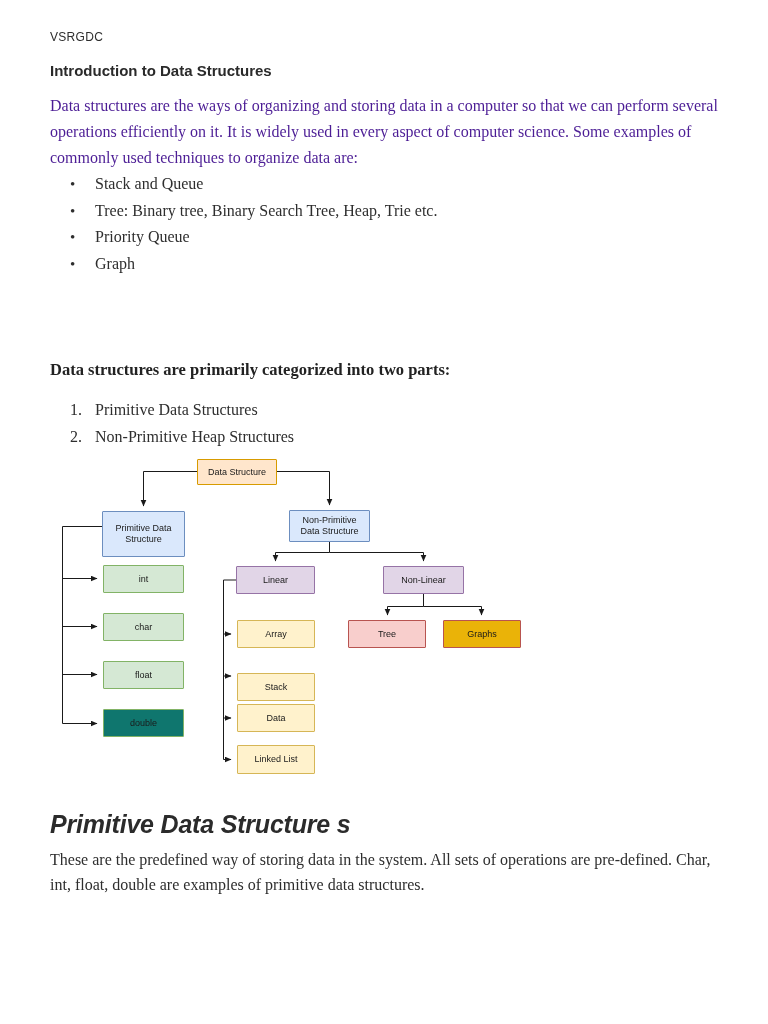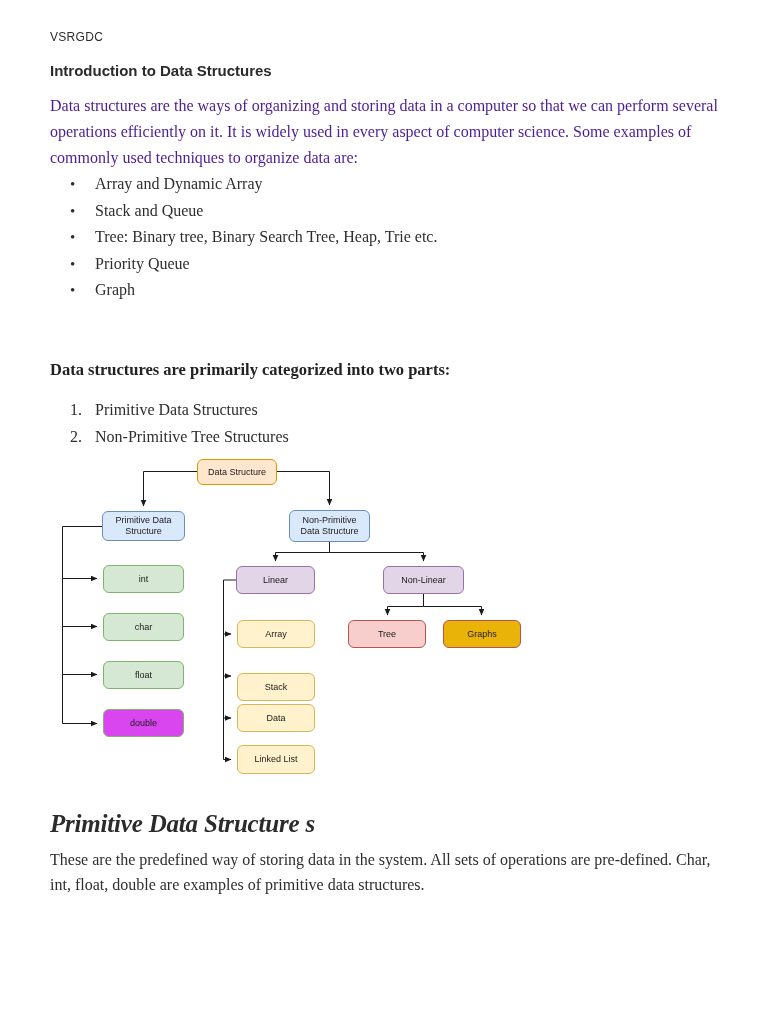--- a/index.html
+++ b/index.html
@@ -46,56 +46,55 @@
   }
   #numbered-list li .num { position:absolute; left:20px; top:0; }
 
   #diagram {
     left:0; top:455px; width:768px; height:330px;
   }
   #diagram svg { position:absolute; left:0; top:0; }
   .dnode {
     position:absolute; box-sizing:border-box;
     display:flex; align-items:center; justify-content:center; text-align:center;
-    border:1px solid #999; border-radius:6px; padding:2px;
+    border:1px solid #999; border-radius:1px; padding:2px;
     font-family:"Liberation Sans", sans-serif; font-size:9px; line-height:11px; color:#1a1a1a;
   }
 
   #primitive-heading {
     left:50px; top:810px;
-    font-family:Liberation Serif, serif; font-size:25px; font-weight:bold; font-style:italic;
+    font-family:Liberation Sans, sans-serif; font-size:25px; font-weight:bold; font-style:italic;
     color:#2b2b2b; letter-spacing:-0.2px;
   }
   #primitive-paragraph {
     left:50px; top:847px; width:668px;
     font-size:16px; line-height:25px; color:#2e2e2e;
   }
 </style>
 </head>
 <body>
 
 <div class="abs" id="site-label">VSRGDC</div>
 
 <h3 class="abs" id="intro-heading" style="margin:0">Introduction to Data Structures</h3>
 
 <p class="abs" id="intro-paragraph" style="margin:0">Data structures are the ways of organizing and storing data in a computer so that we can perform several operations efficiently on it. It is widely used in every aspect of computer science. Some examples of commonly used techniques to organize data are:</p>
 
 <ul class="abs" id="bullet-list">
-    <li>Array and Dynamic Array</li>
     <li>Stack and Queue</li>
     <li>Tree: Binary tree, Binary Search Tree, Heap, Trie etc.</li>
     <li>Priority Queue</li>
     <li>Graph</li>
   </ul>
 
 <div class="abs" id="cat-heading">Data structures are primarily categorized into two parts:</div>
 
 <ol class="abs" id="numbered-list">
     <li><span class="num">1.</span><span>Primitive Data Structures</span></li>
-    <li><span class="num">2.</span><span>Non-Primitive Tree Structures</span></li>
+    <li><span class="num">2.</span><span>Non-Primitive Heap Structures</span></li>
   </ol>
 
 <div class="abs" id="diagram">
   <svg width="768" height="330" viewBox="0 0 768 330">
     <defs>
       <marker id="arrow" markerWidth="8" markerHeight="8" refX="6.5" refY="3" orient="auto" markerUnits="userSpaceOnUse">
         <path d="M0,0 L7,3 L0,6 z" fill="#1a1a1a"></path>
       </marker>
     </defs>
     <g fill="none" stroke="#1a1a1a" stroke-width="1">
@@ -120,26 +119,26 @@
       <path d="M 223.5 263 L 231 263" marker-end="url(#arrow)"></path>
       <path d="M 223.5 304.5 L 231 304.5" marker-end="url(#arrow)"></path>
 
       <path d="M 423.5 139 L 423.5 151.5"></path>
       <path d="M 423.5 151.5 L 387.5 151.5 L 387.5 160" marker-end="url(#arrow)"></path>
       <path d="M 423.5 151.5 L 481.5 151.5 L 481.5 160" marker-end="url(#arrow)"></path>
     </g>
   </svg>
   <div id="diagram-nodes">
       <div class="dnode" style="left: 197px; top: 4px; width: 80px; height: 26px; background: rgb(255, 230, 204); border-color: rgb(215, 155, 0);">Data Structure</div>
-      <div class="dnode" style="left: 102px; top: 56px; width: 83px; height: 30px; background: rgb(218, 232, 252); border-color: rgb(108, 142, 191);">Primitive Data Structure</div>
+      <div class="dnode" style="left: 102px; top: 56px; width: 83px; height: 46px; background: rgb(218, 232, 252); border-color: rgb(108, 142, 191);">Primitive Data Structure</div>
       <div class="dnode" style="left: 289px; top: 55px; width: 81px; height: 32px; background: rgb(218, 232, 252); border-color: rgb(108, 142, 191);">Non-Primitive Data Structure</div>
       <div class="dnode" style="left: 103px; top: 110px; width: 81px; height: 28px; background: rgb(213, 232, 212); border-color: rgb(130, 179, 102);">int</div>
       <div class="dnode" style="left: 103px; top: 158px; width: 81px; height: 28px; background: rgb(213, 232, 212); border-color: rgb(130, 179, 102);">char</div>
       <div class="dnode" style="left: 103px; top: 206px; width: 81px; height: 28px; background: rgb(213, 232, 212); border-color: rgb(130, 179, 102);">float</div>
-      <div class="dnode" style="left: 103px; top: 254px; width: 81px; height: 28px; background: #d946ef; border-color: rgb(130, 179, 102);">double</div>
+      <div class="dnode" style="left: 103px; top: 254px; width: 81px; height: 28px; background: #0f766e; border-color: rgb(130, 179, 102);">double</div>
       <div class="dnode" style="left: 236px; top: 111px; width: 79px; height: 28px; background: rgb(225, 213, 231); border-color: rgb(150, 115, 166);">Linear</div>
       <div class="dnode" style="left: 383px; top: 111px; width: 81px; height: 28px; background: rgb(225, 213, 231); border-color: rgb(150, 115, 166);">Non-Linear</div>
       <div class="dnode" style="left: 237px; top: 165px; width: 78px; height: 28px; background: rgb(255, 242, 204); border-color: rgb(214, 182, 86);">Array</div>
       <div class="dnode" style="left: 237px; top: 218px; width: 78px; height: 28px; background: rgb(255, 242, 204); border-color: rgb(214, 182, 86);">Stack</div>
       <div class="dnode" style="left: 237px; top: 249px; width: 78px; height: 28px; background: rgb(255, 242, 204); border-color: rgb(214, 182, 86);">Data</div>
       <div class="dnode" style="left: 237px; top: 290px; width: 78px; height: 29px; background: rgb(255, 242, 204); border-color: rgb(214, 182, 86);">Linked List</div>
       <div class="dnode" style="left: 348px; top: 165px; width: 78px; height: 28px; background: rgb(248, 206, 204); border-color: rgb(184, 84, 80);">Tree</div>
       <div class="dnode" style="left: 443px; top: 165px; width: 78px; height: 28px; background: #eab308; border-color: rgb(184, 84, 80);">Graphs</div>
     </div>
 </div>

